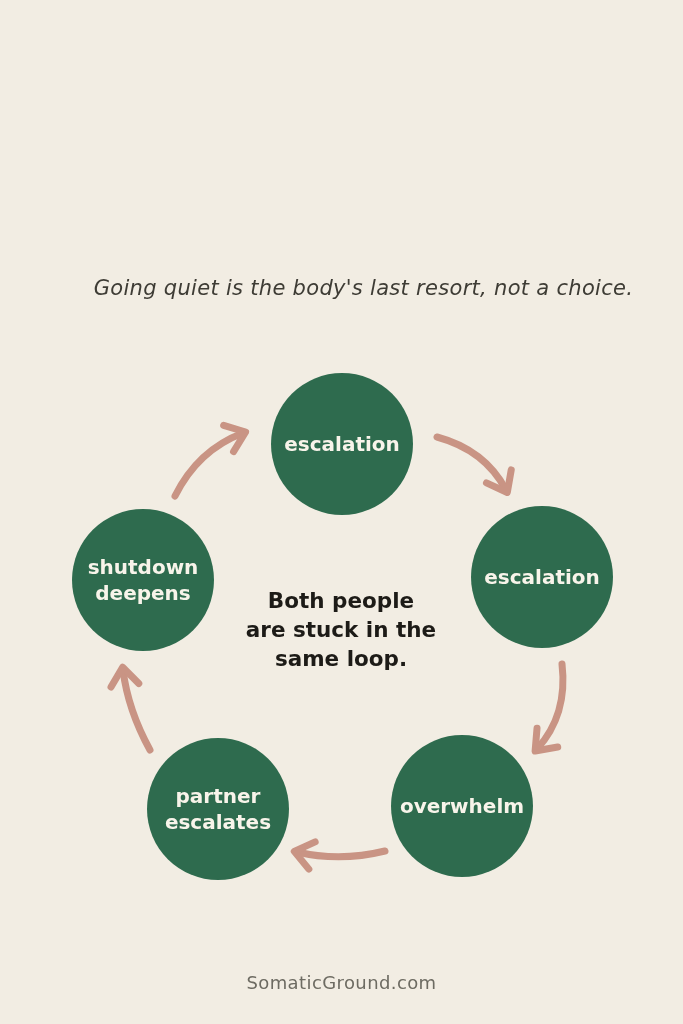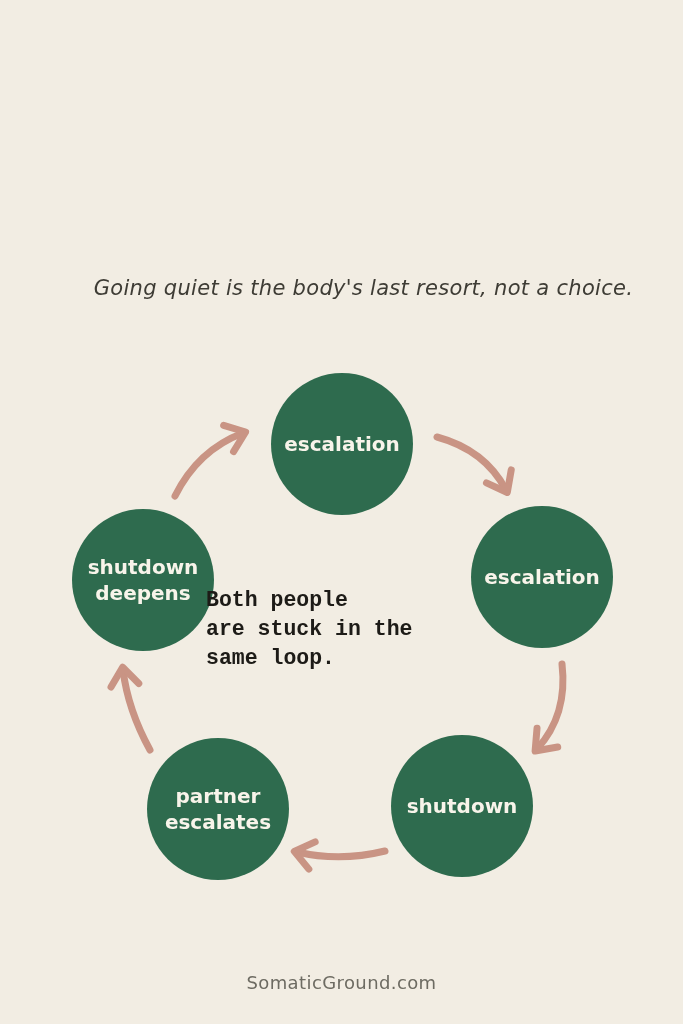--- a/index.html
+++ b/index.html
@@ -65,27 +65,26 @@
   }
   .node-escalation        { left: 271px; top: 373px; }
   .node-overwhelm         { left: 471px; top: 506px; }
   .node-shutdown          { left: 391px; top: 735px; }
   .node-partner-escalates { left: 147px; top: 738px; }
   .node-shutdown-deepens  { left:  72px; top: 509px; }
   .center-caption {
     position: absolute;
     left: 206px; top: 586px;
     width: 270px;
-    text-align: left;
+    text-align: center;
     font-weight: 700;
     font-size: 21.5px;
     line-height: 1.35;
     color: #1d1b17;
     white-space: pre-line;
-    font-family: Liberation Mono, monospace;
   }
   .footer {
     position: absolute;
     top: 972px; left: 0; right: 0;
     text-align: center;
     font-size: 18px;
     letter-spacing: 0.4px;
     color: #6d6b62;
   }
 </style>
@@ -114,21 +113,21 @@
       </g>
     </svg>
 
     <div class="node node-escalation">
       <span>escalation</span>
     </div>
     <div class="node node-overwhelm">
       <span>escalation</span>
     </div>
     <div class="node node-shutdown">
-      <span>shutdown</span>
+      <span>overwhelm</span>
     </div>
     <div class="node node-shutdown-deepens">
       <span>shutdown deepens</span>
     </div>
     <div class="node node-partner-escalates">
       <span>partner escalates</span>
     </div>
 
     <div class="center-caption">Both people
 are stuck in the

